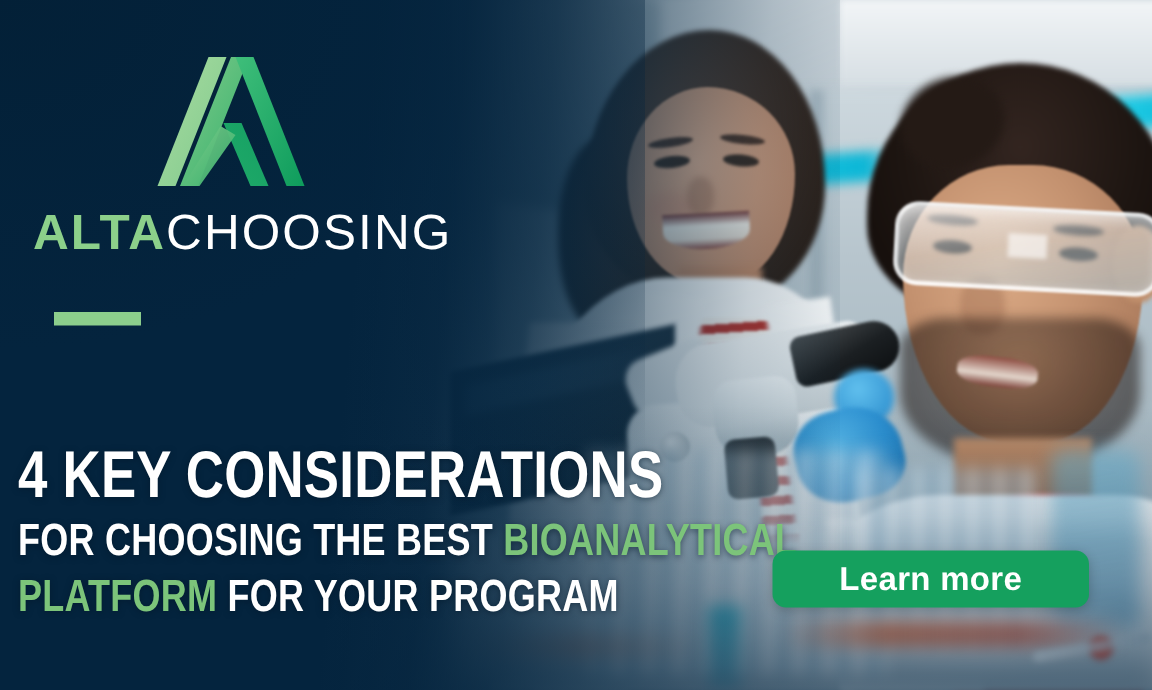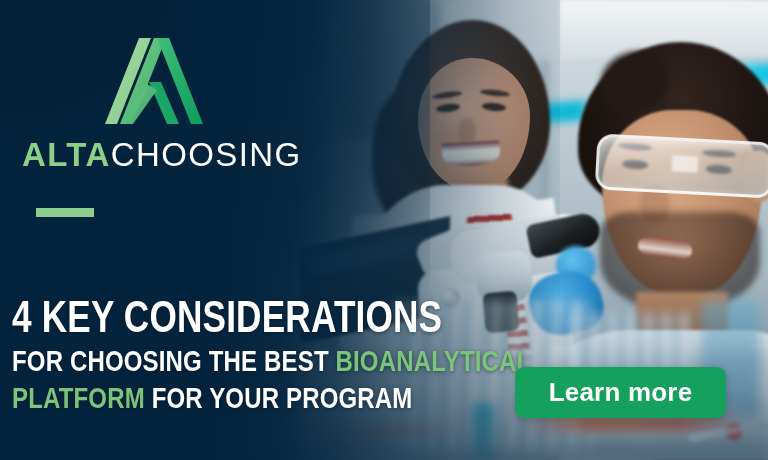--- a/index.html
+++ b/index.html
@@ -289,24 +289,24 @@
   }
   .hl-3 {
     font-size:30px; line-height:1.02; margin-top:6px;
     transform:scaleX(.80); transform-origin:left center;
     white-space:nowrap;
   }
   .hl-green { color:#7CC47A; }
 
   .cta {
     position:absolute; left:515px; top:367px;
-    width:211px; height:51px;
+    width:211px; height:38px;
     background:#15A05E;
     border:none; border-radius:9px;
-    color:#FFFFFF; font-size:26px; font-weight:bold;
+    color:#FFFFFF; font-size:22px; font-weight:bold;
     font-family:"Liberation Sans", sans-serif;
     letter-spacing:.2px;
     cursor:pointer;
     display:flex; align-items:center; justify-content:center;
     box-shadow:0 2px 8px rgba(0,0,0,.22);
   }
 </style>
 </head>
 <body>
 

